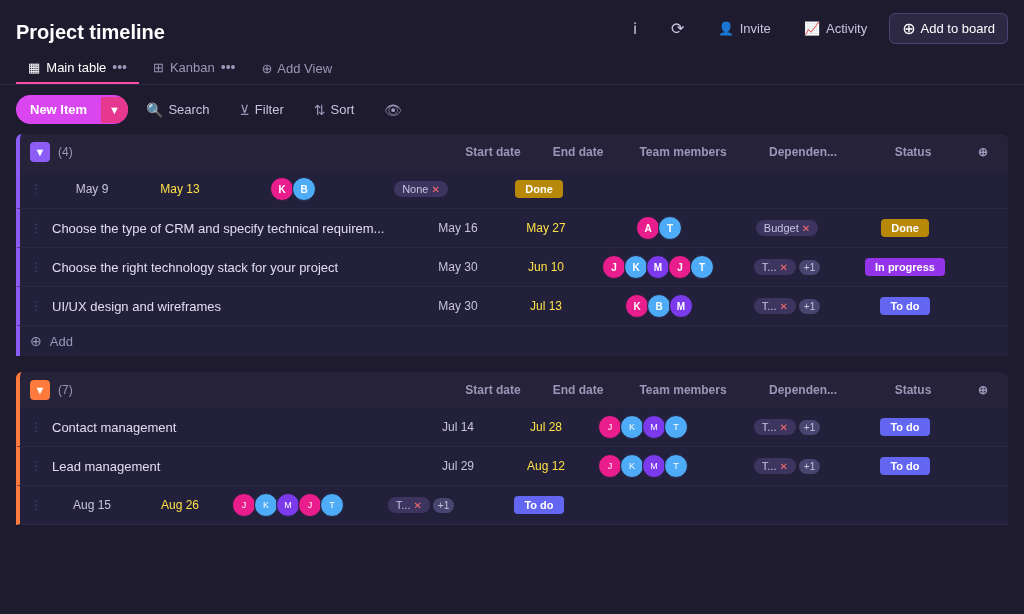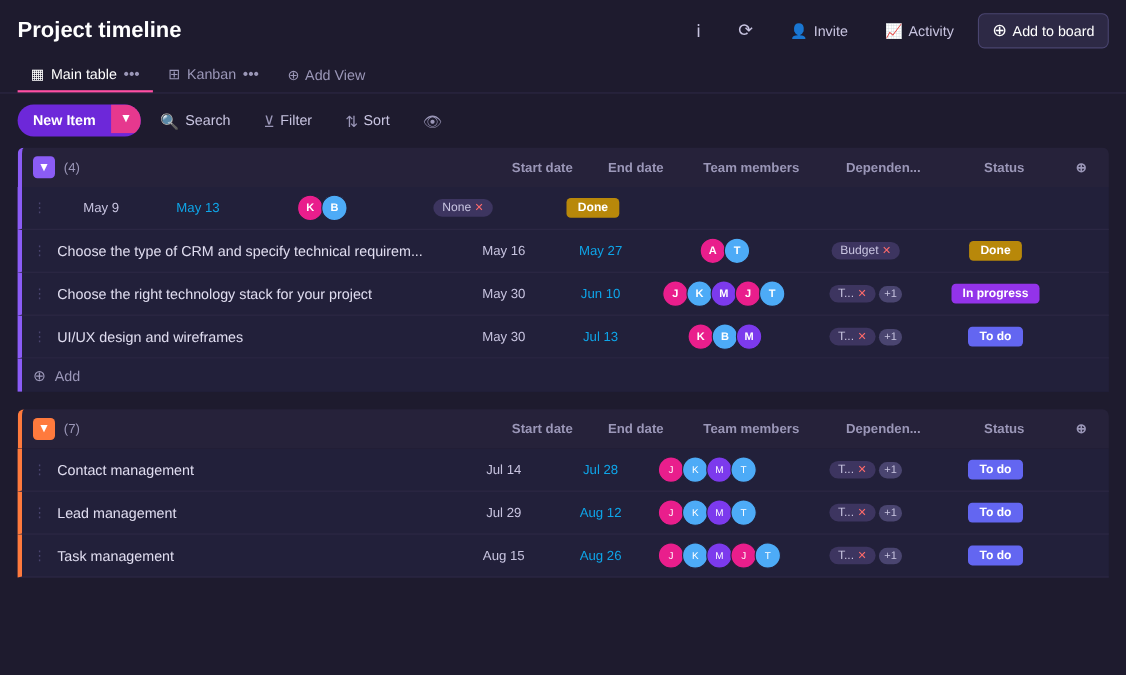--- a/index.html
+++ b/index.html
@@ -10,21 +10,21 @@
       font-size: 13px;
       width: 1024px;
       height: 614px;
       overflow: hidden;
     }
 
     
     .header {
       padding: 12px 16px 4px 16px;
       display: flex;
-      align-items: center;
+      align-items: flex-end;
       justify-content: space-between;
       gap: 33px;
     }
     .header-left h1 {
       font-size: 20px;
       font-weight: 700;
       color: #fff;
     }
     .header-left p {
       font-size: 11px;
@@ -93,23 +93,23 @@
 
     
     .toolbar {
       display: flex;
       align-items: center;
       gap: 6px;
       padding: 10px 16px;
     }
     .new-item-btn {
       display: flex;
-      align-items: flex-start;
+      align-items: center;
       gap: 0;
-      background: #6d28d9;
+      background: #d946ef;
       border: none;
       border-radius: 20px;
       cursor: pointer;
       overflow: hidden;
     }
     .new-item-main {
       padding: 7px 14px;
       color: #fff;
       font-size: 13px;
       font-weight: 600;
@@ -231,21 +231,21 @@
     }
     .row-date {
       width: 80px;
       text-align: center;
       color: #c8c4e0;
       font-size: 12px;
     }
     .row-end-date {
       width: 80px;
       text-align: center;
-      color: #0ea5e9;
+      color: #fde047;
       font-size: 12px;
     }
     .row-team {
       width: 130px;
       display: flex;
       align-items: center;
       justify-content: center;
       gap: 2px;
     }
     .avatar {
@@ -553,21 +553,20 @@
           <div class="dep-plus">+1</div>
         </div>
         <div class="row-status">
           <span class="status-badge status-todo">To do</span>
         </div>
         <div class="row-add"></div>
       </div>
 
       <div class="table-row stage-row-orange">
         <span class="row-drag">⋮</span>
-        <span class="row-name">Task management</span>
         <div class="row-date">Aug 15</div>
         <div class="row-end-date">Aug 26</div>
         <div class="row-team" style="justify-content:flex-start;padding-left:4px;">
           <div class="avatar-img" style="background:#e91e8c;">J</div>
           <div class="avatar-img" style="background:#4dabf7;">K</div>
           <div class="avatar-img" style="background:#7c3aed;">M</div>
           <div class="avatar-img" style="background:#e91e8c;">J</div>
           <div class="avatar-img" style="background:#4dabf7;">T</div>
         </div>
         <div class="row-dep">

